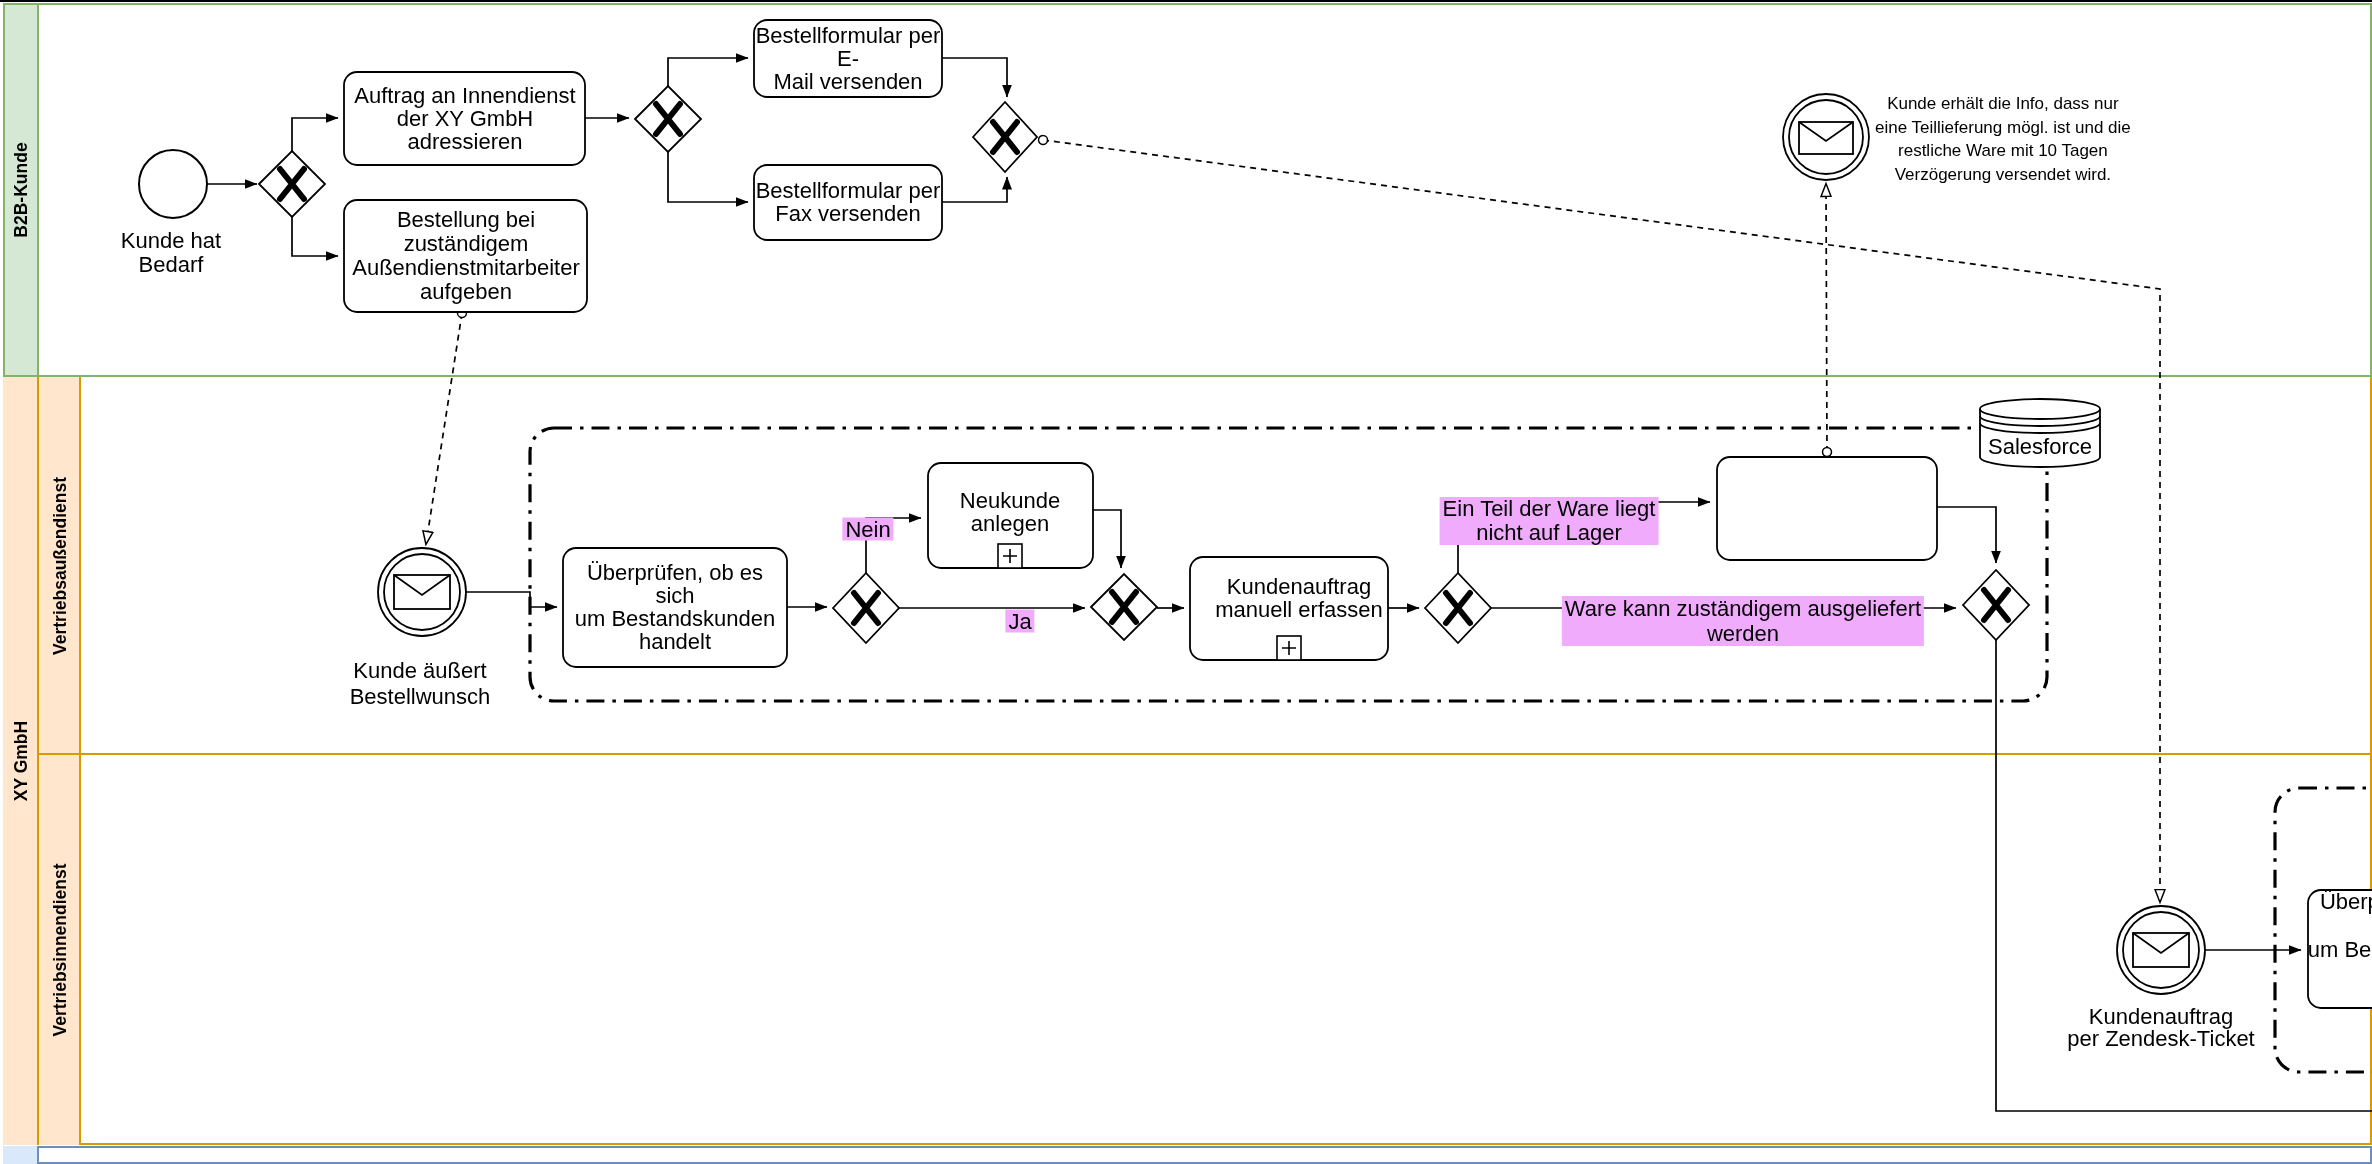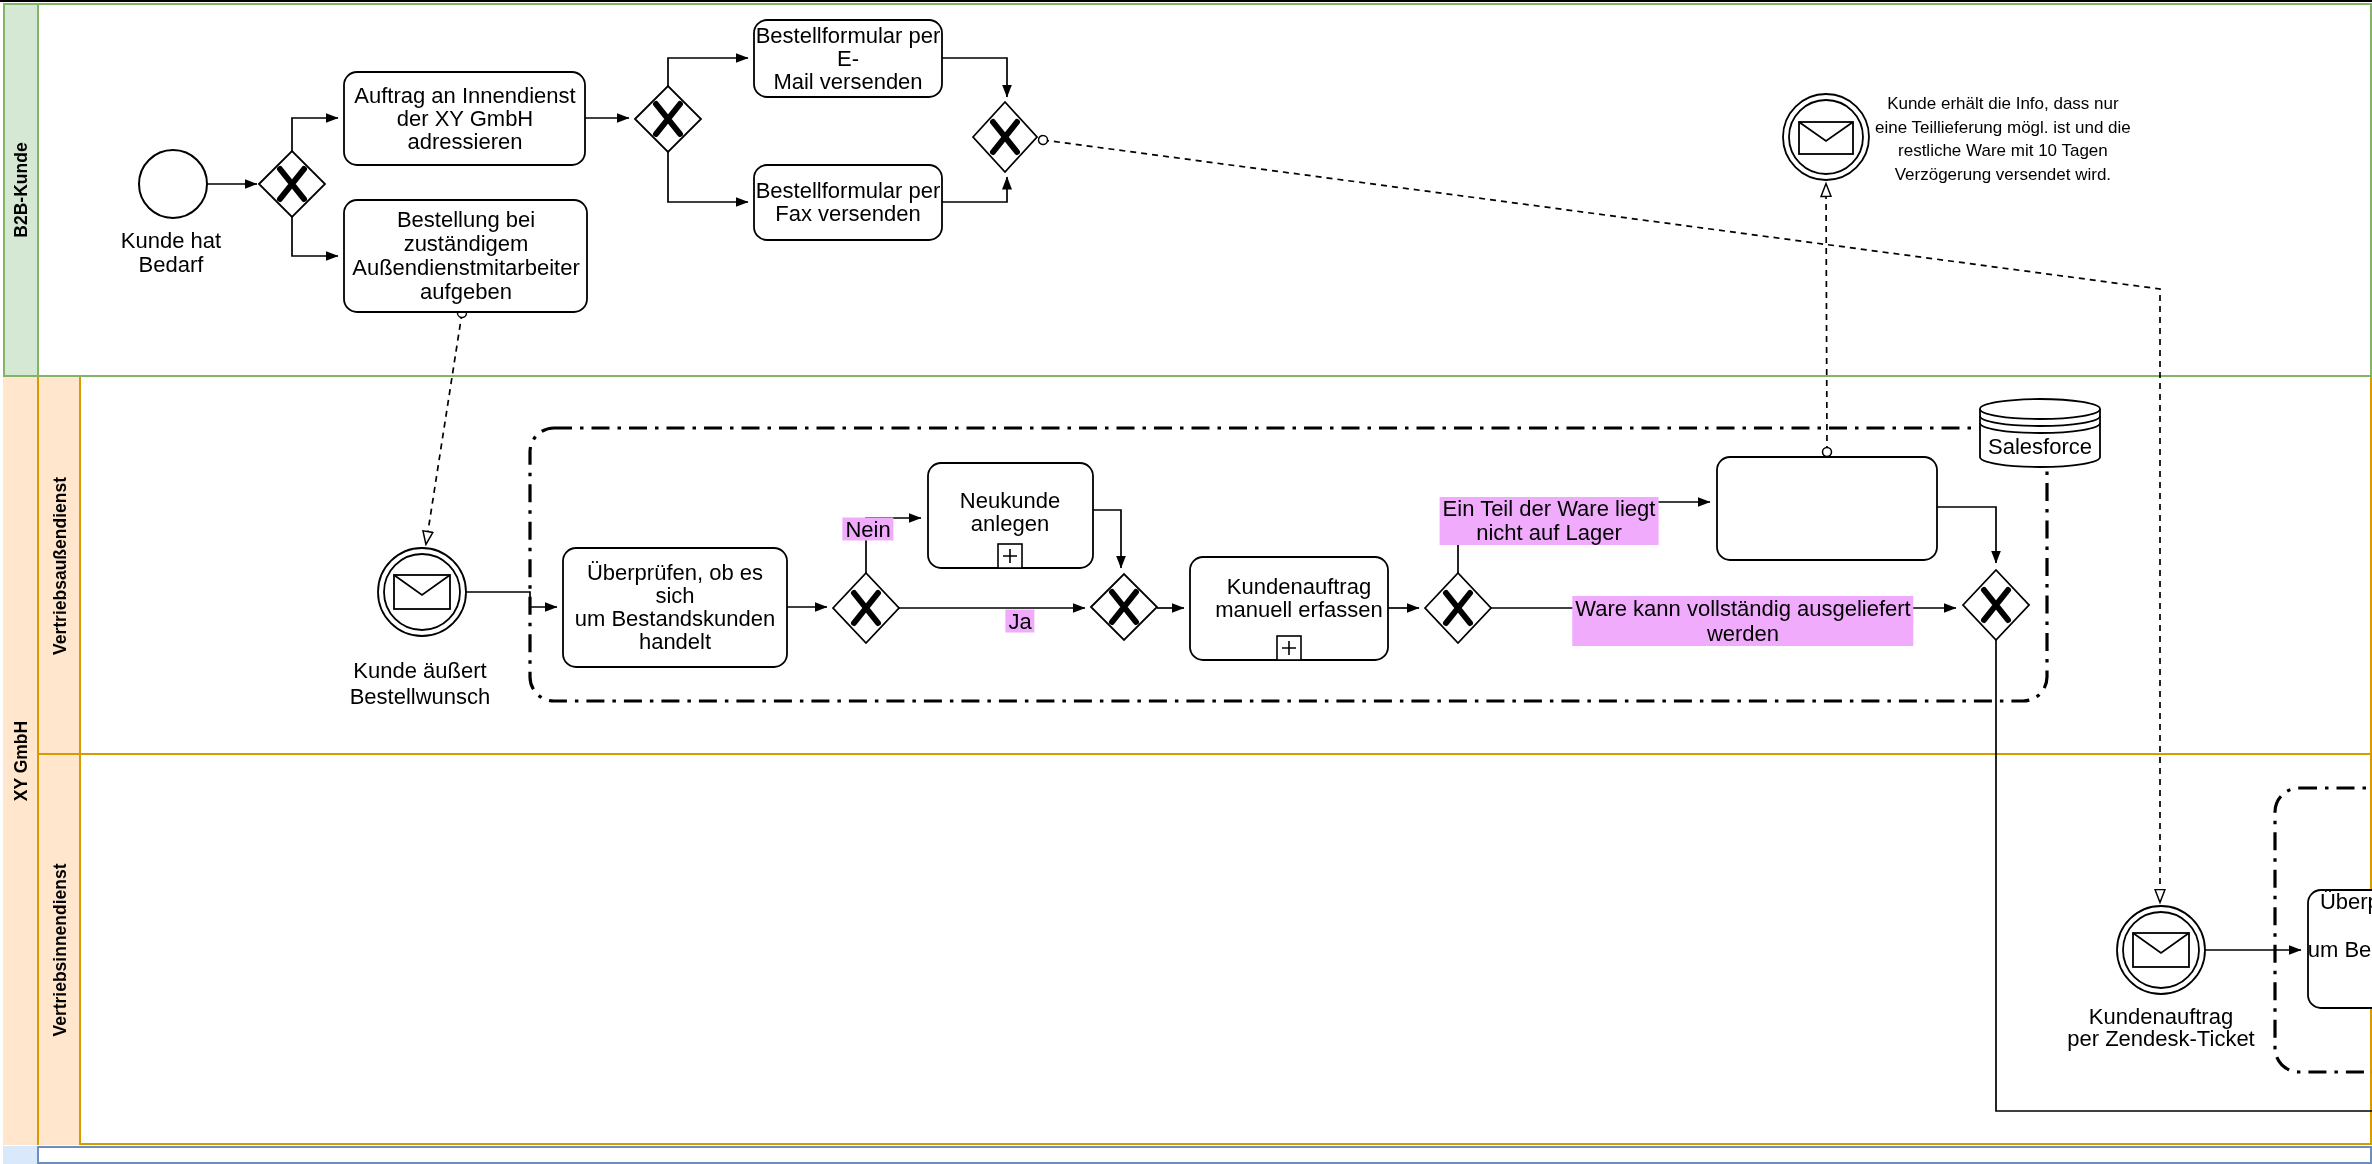--- a/index.html
+++ b/index.html
@@ -190,21 +190,21 @@
 um Bestandskunden
 handelt</div>
   <div class="lbl wbg" style="left:868px;top:518px;">Nein</div>
   <div class="lbl" style="left:1010px;top:512px;width:160px;">Neukunde
 anlegen</div>
   <div class="lbl wbg" style="left:1020px;top:610px;">Ja</div>
   <div class="lbl" style="left:1289px;top:598px;width:194px;padding-left:20px;">Kundenauftrag
 manuell erfassen</div>
   <div class="lbl wbg" style="left:1549px;top:510px;line-height:24px;">Ein Teil der Ware liegt
 nicht auf Lager</div>
-  <div class="lbl wbg" style="left:1743px;top:610px;line-height:25px;">Ware kann vollständig ausgeliefert
+  <div class="lbl wbg" style="left:1743px;top:610px;line-height:25px;">Ware kann zuständigem ausgeliefert
 werden</div>
   <div class="lbl" style="left:2040px;top:446px;">Salesforce</div>
 
   <div class="lbl" style="left:2161px;top:1028px;line-height:22px;width:220px;">Kundenauftrag
 per Zendesk-Ticket</div>
   <div class="lbl" style="left:2408px;top:938px;width:220px;line-height:24px;">Überprüfen, ob es sich
 um Bestandskunden handelt</div>
 
 </div>
 

